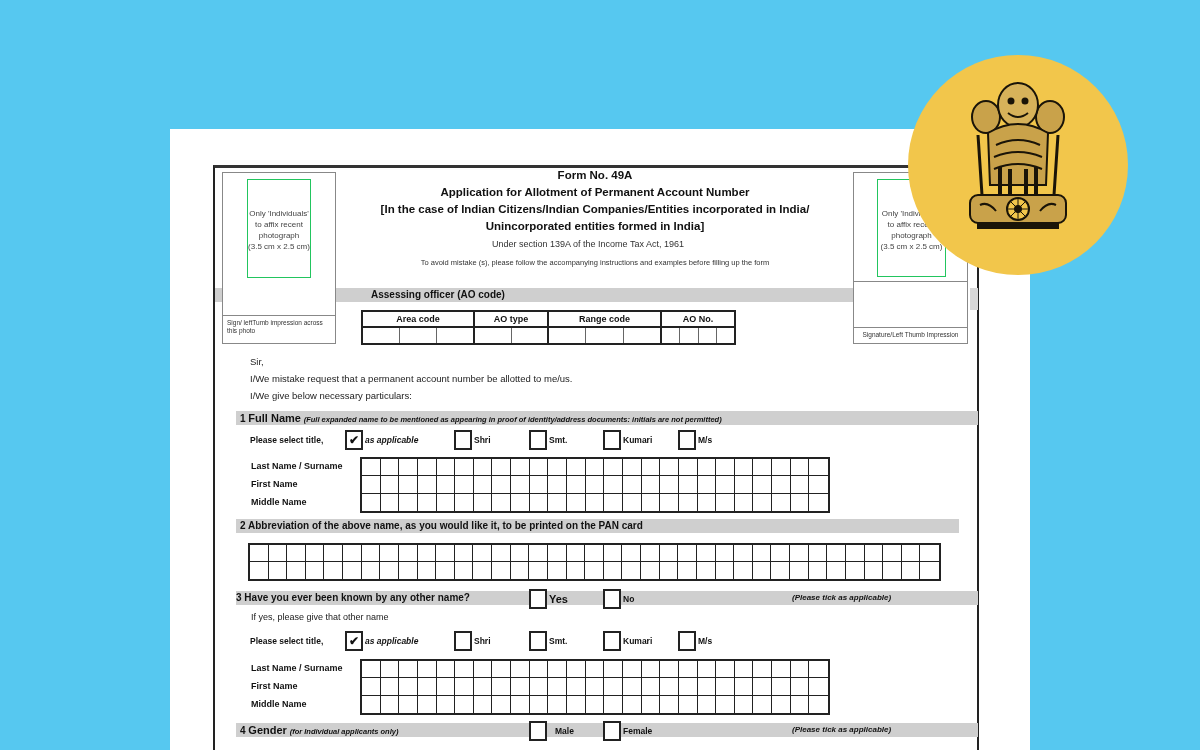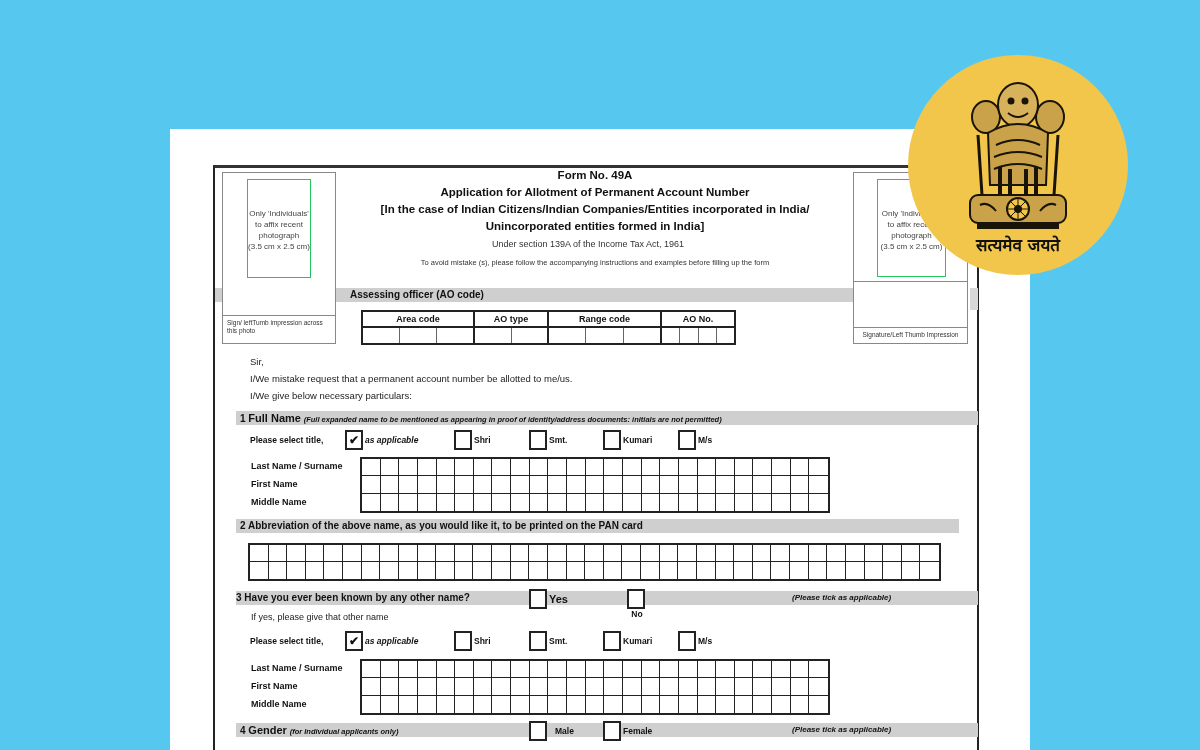--- a/index.html
+++ b/index.html
@@ -86,21 +86,21 @@
   <div class="photo-cap" style="top:154px; text-align:center;">Signature/Left Thumb Impression</div>
 </div>
 
 <div class="title t-bold" style="left:340px; width:510px; top:169px;">Form No. 49A</div>
 <div class="title t-bold" style="left:340px; width:510px; top:186px;">Application for Allotment of Permanent Account Number</div>
 <div class="title t-bold" style="left:340px; width:510px; top:203px;">[In the  case of Indian Citizens/Indian Companies/Entities incorporated in India/</div>
 <div class="title t-bold" style="left:340px; width:510px; top:220px;">Unincorporated entities formed in India]</div>
 <div class="title t-norm" style="left:333px; width:510px; top:239px;">Under section 139A of the Income Tax Act, 1961</div>
 <div class="title t-small" style="left:340px; width:510px; top:258px;">To avoid mistake (s), please follow the accompanying instructions and examples before filling up the form</div>
 
-<div class="band" style="left:336px; top:288px; width:517px; padding-left:14px;">
+<div class="band" style="left:336px; top:288px; width:517px; padding-left:35px;">
   <span>Assessing officer  (AO code)</span>
 </div>
 <div class="band" style="left:215px; top:288px; width:7px;"></div>
 <div class="scroll-stub"></div>
 
 <div class="ao-table">
   <div class="ao-col" style="width:112px;">
     <div class="ao-head">Area code</div>
     <div class="ao-cells">
       <div class="ao-cell"></div>
@@ -334,21 +334,21 @@
 
 <div class="band" style="left:236px; top:591px; width:742px; ">
   <span>3</span>
   <span>Have you ever been known by any other name?</span>
   <span class="italic-note" style="left:556px; top:0;">(Please tick as applicable)</span>
 </div>
 <div class="yn" style="left:529px; top:589px;">
   <span class="cb"></span>
   <span class="lbl" style="font-size:11px; font-weight:bold; margin-left:2px;">Yes</span>
 </div>
-<div class="yn" style="left:627px; top:589px;flex-direction:column;">
+<div class="yn" style="left:603px; top:589px;">
   <span class="cb"></span>
   <span class="lbl" style="font-size:8.5px; font-weight:bold; margin-left:2px;">No</span>
 </div>
 <div class="para" style="left:251px; top:612px; font-size:9px;">If yes, please give that other name</div>
 
 <div class="title-row" style="left:250px; top:631px;">
   <span class="lead">Please select title,</span>
   <span class="opt">
     <span class="cb">✔</span>
     <span class="lbl it">as applicable</span>
@@ -488,14 +488,13 @@
       <path d="M70 80 L74 140 M150 80 L146 140" stroke-width="3"></path>
 
       <rect x="62" y="140" width="96" height="28" rx="8" fill="#c9a24a"></rect>
       <circle cx="110" cy="154" r="11" fill="#f2c64b"></circle>
       <circle cx="110" cy="154" r="3" fill="#1a1408"></circle>
       <path d="M110 143 L110 165 M99 154 L121 154 M102 146 L118 162 M118 146 L102 162" stroke-width="1"></path>
       <path d="M72 150 Q80 146 88 156 M132 156 Q140 146 148 150"></path>
       <rect x="70" y="168" width="80" height="5" fill="#1a1408"></rect>
     </g>
   </svg>
-  <div class="motto">सत्यमेव जयते</div>
 </div>
 
 </body></html>

